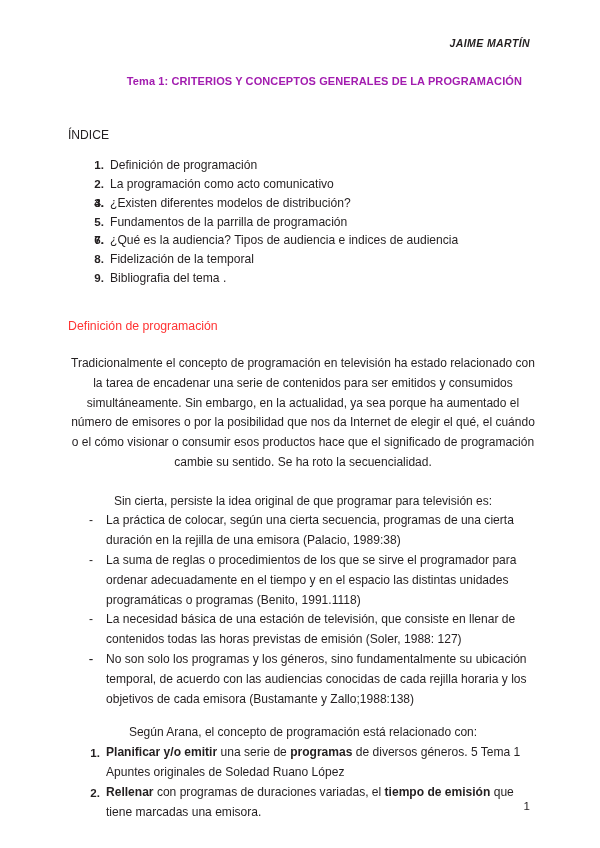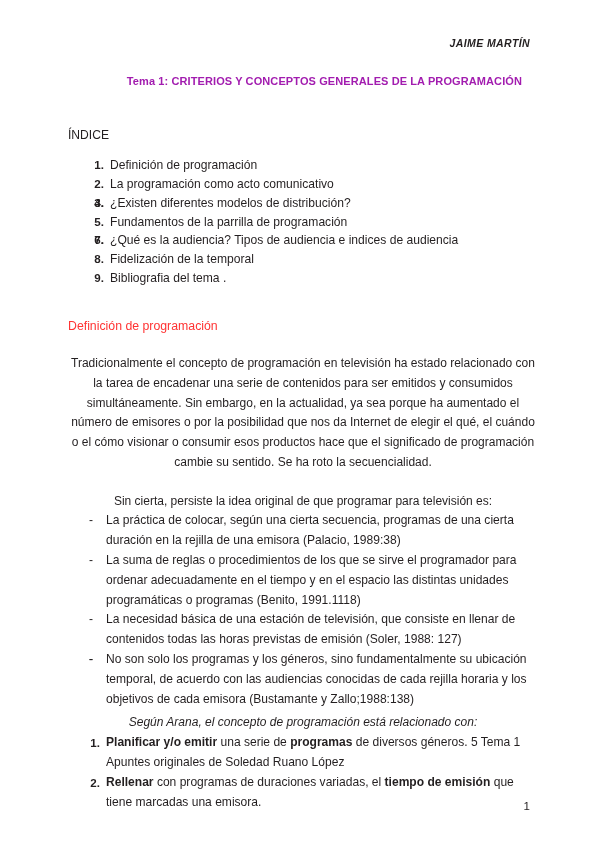--- a/index.html
+++ b/index.html
@@ -97,21 +97,21 @@
     font-weight: normal;
   }
 
   p.body-par {
     margin: 19px 0 0 0;
     font-size: 12px;
     line-height: 1.645;
     color: #231f20;
     text-align: center;
   }
-  p.body-par.tight { margin-top: 4px; font-style: italic; }
+  p.body-par.tight { margin-top: 14px; }
 
   
   ul.dash-list {
     list-style: none;
     margin: 0;
     padding: 0;
   }
   ul.dash-list > li {
     position: relative;
     padding-left: 38px;

